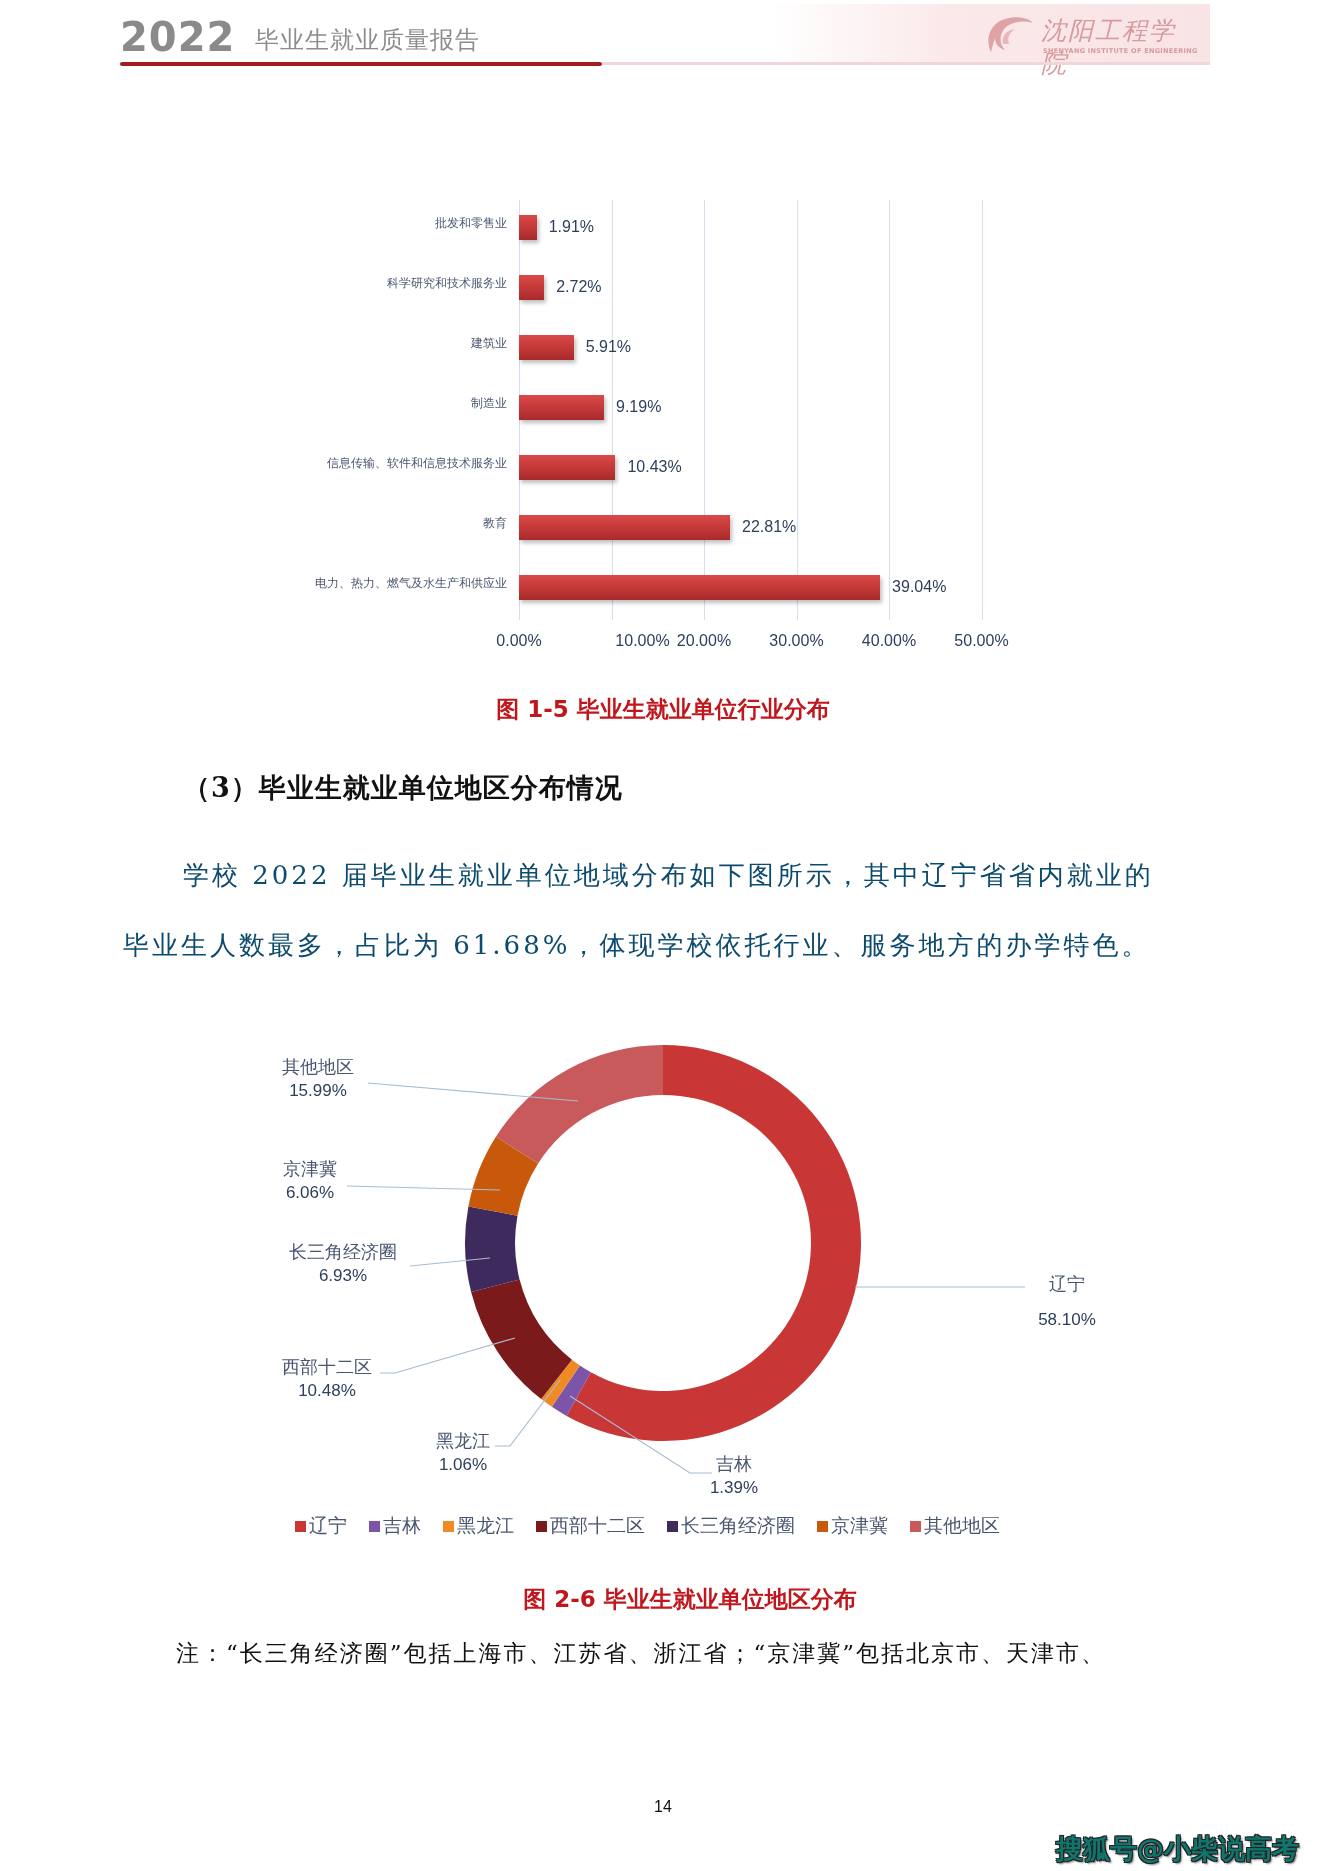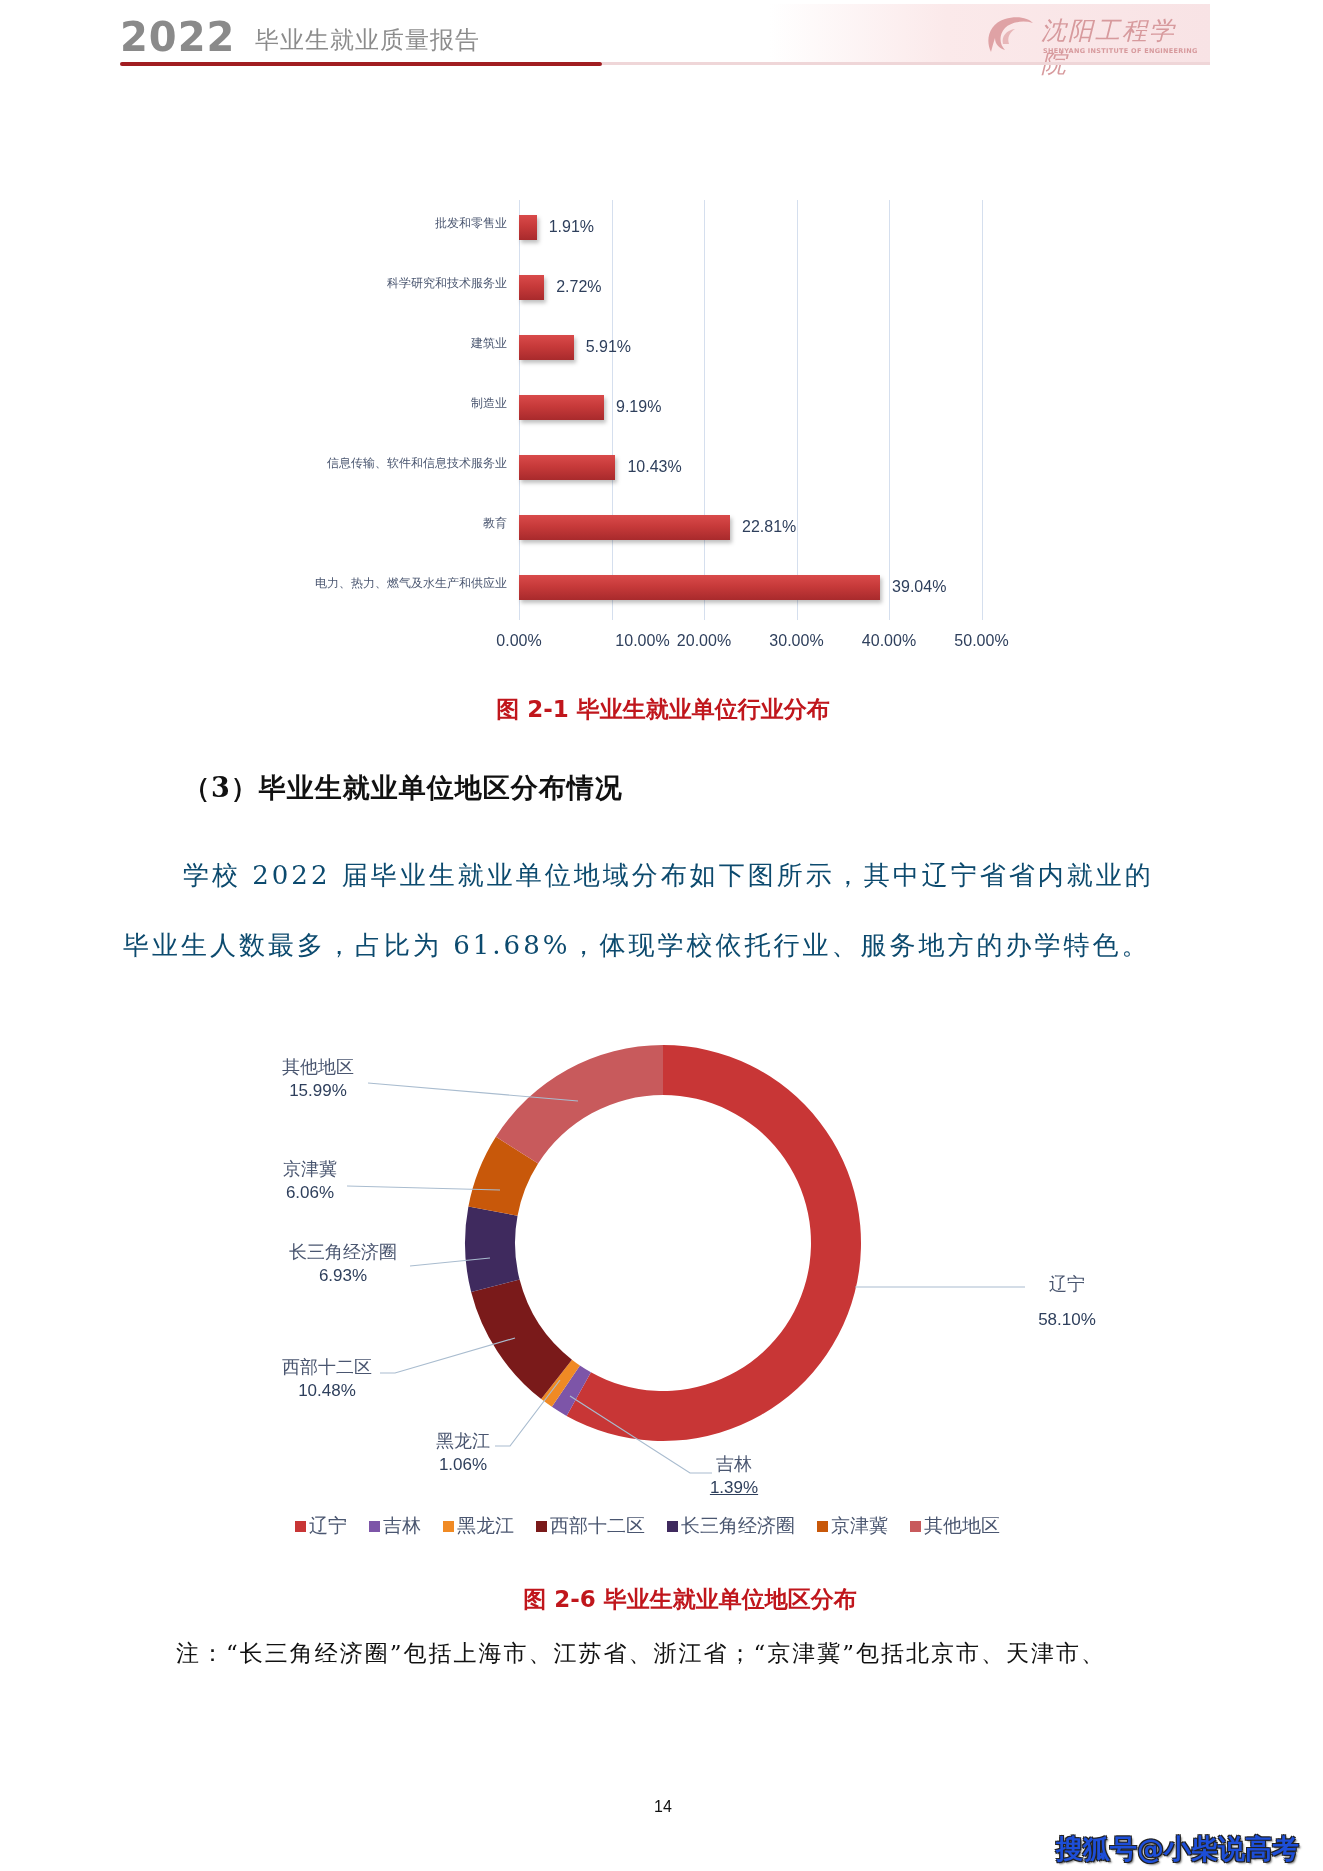--- a/index.html
+++ b/index.html
@@ -47,21 +47,21 @@
 
   .legend { left:295px; top:1513px; display:flex; gap:22px; font-size:19px; color:#4a5670;
             font-family:"DejaVu Serif",serif; white-space:nowrap; }
   .legend-item { display:flex; align-items:center; gap:3px; }
   .swatch { width:11px; height:11px; display:inline-block; }
 
   .note { left:176px; top:1638px; font-size:23px; color:#111; font-family:"DejaVu Serif",serif;
           white-space:nowrap; letter-spacing:2px; }
   .pagenum { left:663px; top:1798px; transform:translateX(-50%); font-size:16px; color:#111;
              font-family:"Liberation Sans",sans-serif; }
-  .watermark { right:24px; top:1831px; font-size:27px; font-weight:bold; color:#1d4ed8;
+  .watermark { right:24px; top:1831px; font-size:27px; font-weight:bold; color:#0f766e;
                text-shadow:-1px -1px 0 #222, 1px -1px 0 #222, -1px 1px 0 #222, 1px 1px 0 #222, 2px 2px 2px rgba(0,0,0,.5);
                font-family:"DejaVu Sans",sans-serif; white-space:nowrap; }
 </style>
 </head>
 <body>
 
 <div class="abs hdr-band"></div>
 <div class="abs hdr-year">2022</div>
 <div class="abs hdr-title">毕业生就业质量报告</div>
 <div class="abs hdr-logo">
@@ -103,21 +103,21 @@
     <div class="abs bar-label" style="top: 455px;">信息传输、软件和信息技术服务业</div>
     <div class="abs bar" style="top: 455px; width: 96.4775px;"></div>
     <div class="abs bar-val" style="left: 627.477px; top: 458px;">10.43%</div>
     <div class="abs bar-label" style="top: 515px;">教育</div>
     <div class="abs bar" style="top: 515px; width: 210.992px;"></div>
     <div class="abs bar-val" style="left: 741.992px; top: 518px;">22.81%</div>
     <div class="abs bar-label" style="top: 575px;">电力、热力、燃气及水生产和供应业</div>
     <div class="abs bar" style="top: 575px; width: 361.12px;"></div>
     <div class="abs bar-val" style="left: 892.12px; top: 578px;">39.04%</div>
   </div>
-<div class="abs caption" style="left:663px; top:694px;">图 2-1  毕业生就业单位行业分布</div>
+<div class="abs caption" style="left:663px; top:694px;">图 1-5  毕业生就业单位行业分布</div>
 
 <div class="abs section-h">（3）毕业生就业单位地区分布情况</div>
 <div class="abs para" style="left:183px; top:858px;">学校 2022 届毕业生就业单位地域分布如下图所示，其中辽宁省省内就业的</div>
 <div class="abs para" style="left:123px; top:928px;">毕业生人数最多，占比为 61.68%，体现学校依托行业、服务地方的办学特色。</div>
 
 <svg class="abs donut-svg" width="1323" height="1871">
   <g id="donut-slices">
       <path d="M663,1045 A198,198 0 1 1 566.5875950737848,1415.9411696975117 L590.9341619743442,1372.269157147635 A148,148 0 1 0 663,1095 Z" fill="#c83636"></path>
       <path d="M566.5875950737848,1415.9411696975117 A198,198 0 0 1 551.8716476232536,1406.8733941127407 L579.9343628699067,1365.4912238822508 A148,148 0 0 0 590.9341619743442,1372.269157147635 Z" fill="#7d55a8"></path>
       <path d="M551.8716476232536,1406.8733941127407 A198,198 0 0 1 541.2128774198669,1399.1150113655046 L571.9672013037389,1359.692028697448 A148,148 0 0 0 579.9343628699067,1365.4912238822508 Z" fill="#f08a24"></path>
@@ -133,21 +133,21 @@
       <polyline points="515,1338 395,1373 380,1373"></polyline>
       <polyline points="490,1258 410,1266"></polyline>
       <polyline points="500,1190 347,1186"></polyline>
       <polyline points="578,1101 368,1083"></polyline>
     </g>
 </svg>
 <div id="donut-labels">
     <div class="abs d-name" style="left: 1067px; top: 1272px;">辽宁</div>
     <div class="abs d-val" style="left: 1067px; top: 1298px; margin-top: 12px;">58.10%</div>
     <div class="abs d-name" style="left: 734px; top: 1452px;">吉林</div>
-    <div class="abs d-val" style="left: 734px; top: 1478px; text-decoration: underline;">1.39%</div>
+    <div class="abs d-val" style="left: 734px; top: 1478px;">1.39%</div>
     <div class="abs d-name" style="left: 463px; top: 1429px;">黑龙江</div>
     <div class="abs d-val" style="left: 463px; top: 1455px;">1.06%</div>
     <div class="abs d-name" style="left: 327px; top: 1355px;">西部十二区</div>
     <div class="abs d-val" style="left: 327px; top: 1381px;">10.48%</div>
     <div class="abs d-name" style="left: 343px; top: 1240px;">长三角经济圈</div>
     <div class="abs d-val" style="left: 343px; top: 1266px;">6.93%</div>
     <div class="abs d-name" style="left: 310px; top: 1157px;">京津冀</div>
     <div class="abs d-val" style="left: 310px; top: 1183px;">6.06%</div>
     <div class="abs d-name" style="left: 318px; top: 1055px;">其他地区</div>
     <div class="abs d-val" style="left: 318px; top: 1081px;">15.99%</div>

